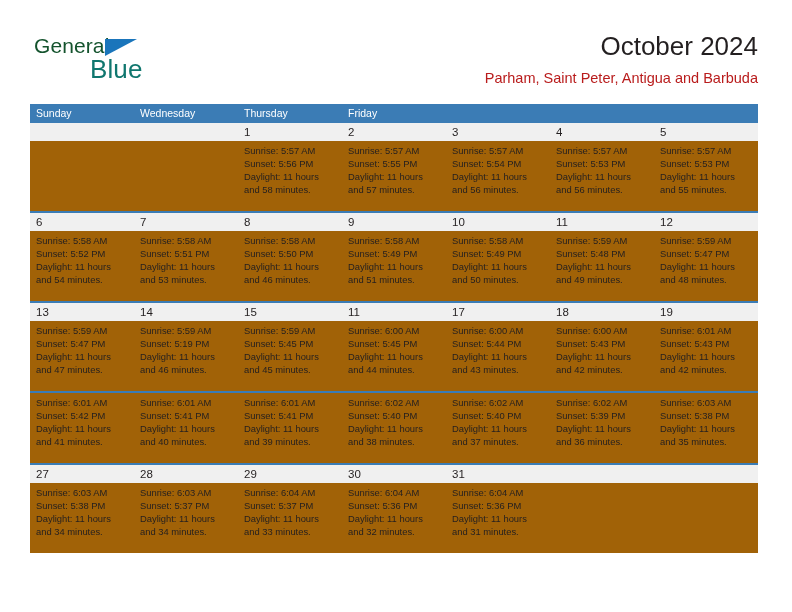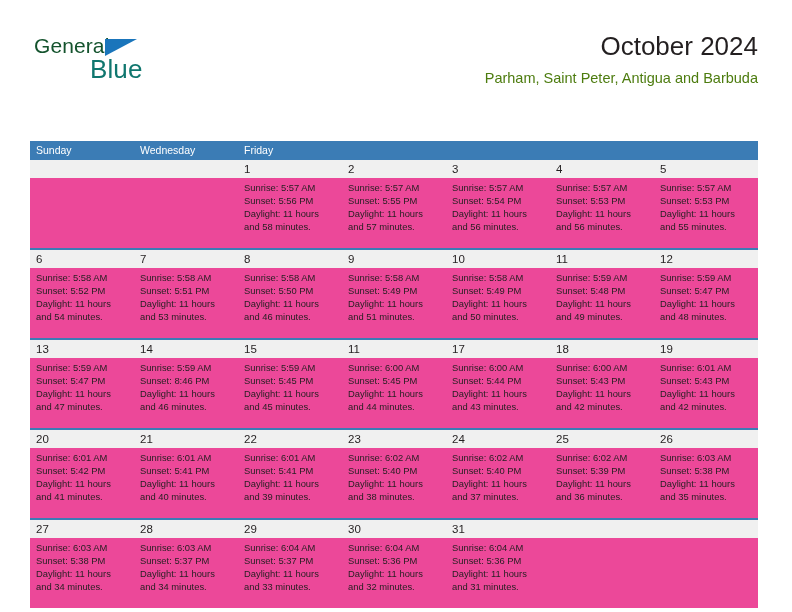--- a/index.html
+++ b/index.html
@@ -71,39 +71,38 @@
   }
   .cal-title {
     font-size: 26px;
     font-weight: normal;
     color: #231f20;
     line-height: 32px;
     white-space: nowrap;
   }
   .cal-subtitle {
     font-size: 14.5px;
-    color: #4d7c0f;
+    color: #b91c1c;
     line-height: 20px;
     margin-top: 6px;
     white-space: nowrap;
   }
 
   
   .calendar {
     position: absolute;
     left: 30px;
     top: 104px;
     width: 728px;
   }
   .cal-head {
     display: flex;
     background: #3b7cb5;
     height: 19px;
     align-items: center;
-    margin-top: 37px;
   }
   .cal-head .dow {
     width: 104px;
     box-sizing: border-box;
     padding-left: 6px;
     font-size: 10.5px;
     color: #ffffff;
     line-height: 19px;
     white-space: nowrap;
   }
@@ -122,21 +121,21 @@
   .week-dates .daynum {
     width: 104px;
     box-sizing: border-box;
     padding-left: 6px;
     font-size: 11.5px;
     color: #231f20;
     line-height: 18px;
   }
   .week-body {
     display: flex;
-    background: #ec4899;
+    background: #a16207;
     height: 70px;
   }
   .week-body .dayinfo {
     width: 104px;
     box-sizing: border-box;
     padding: 3px 7px 0 6px;
     font-size: 9.4px;
     line-height: 13.1px;
     color: #231f20;
   }
@@ -161,20 +160,21 @@
       <div class="cal-title">October 2024</div>
       <div class="cal-subtitle">Parham, Saint Peter, Antigua and Barbuda</div>
     </div>
 
   </div>
 
   <div class="calendar">
     <div class="cal-head">
         <div class="dow">Sunday</div>
         <div class="dow">Wednesday</div>
+        <div class="dow">Thursday</div>
         <div class="dow">Friday</div>
       </div>
     <div id="weeks-container">
         <div class="week">
           <div class="week-dates">
             <div class="daynum"></div>
             <div class="daynum"></div>
             <div class="daynum">1</div>
             <div class="daynum">2</div>
             <div class="daynum">3</div>
@@ -293,21 +293,21 @@
           </div>
           <div class="week-body">
             <div class="dayinfo">
               <div class="line">Sunrise: 5:59 AM</div>
               <div class="line">Sunset: 5:47 PM</div>
               <div class="line">Daylight: 11 hours</div>
               <div class="line">and 47 minutes.</div>
             </div>
             <div class="dayinfo">
               <div class="line">Sunrise: 5:59 AM</div>
-              <div class="line">Sunset: 8:46 PM</div>
+              <div class="line">Sunset: 5:19 PM</div>
               <div class="line">Daylight: 11 hours</div>
               <div class="line">and 46 minutes.</div>
             </div>
             <div class="dayinfo">
               <div class="line">Sunrise: 5:59 AM</div>
               <div class="line">Sunset: 5:45 PM</div>
               <div class="line">Daylight: 11 hours</div>
               <div class="line">and 45 minutes.</div>
             </div>
             <div class="dayinfo">
@@ -330,29 +330,20 @@
             </div>
             <div class="dayinfo">
               <div class="line">Sunrise: 6:01 AM</div>
               <div class="line">Sunset: 5:43 PM</div>
               <div class="line">Daylight: 11 hours</div>
               <div class="line">and 42 minutes.</div>
             </div>
           </div>
         </div>
         <div class="week">
-          <div class="week-dates">
-            <div class="daynum">20</div>
-            <div class="daynum">21</div>
-            <div class="daynum">22</div>
-            <div class="daynum">23</div>
-            <div class="daynum">24</div>
-            <div class="daynum">25</div>
-            <div class="daynum">26</div>
-          </div>
           <div class="week-body">
             <div class="dayinfo">
               <div class="line">Sunrise: 6:01 AM</div>
               <div class="line">Sunset: 5:42 PM</div>
               <div class="line">Daylight: 11 hours</div>
               <div class="line">and 41 minutes.</div>
             </div>
             <div class="dayinfo">
               <div class="line">Sunrise: 6:01 AM</div>
               <div class="line">Sunset: 5:41 PM</div>

